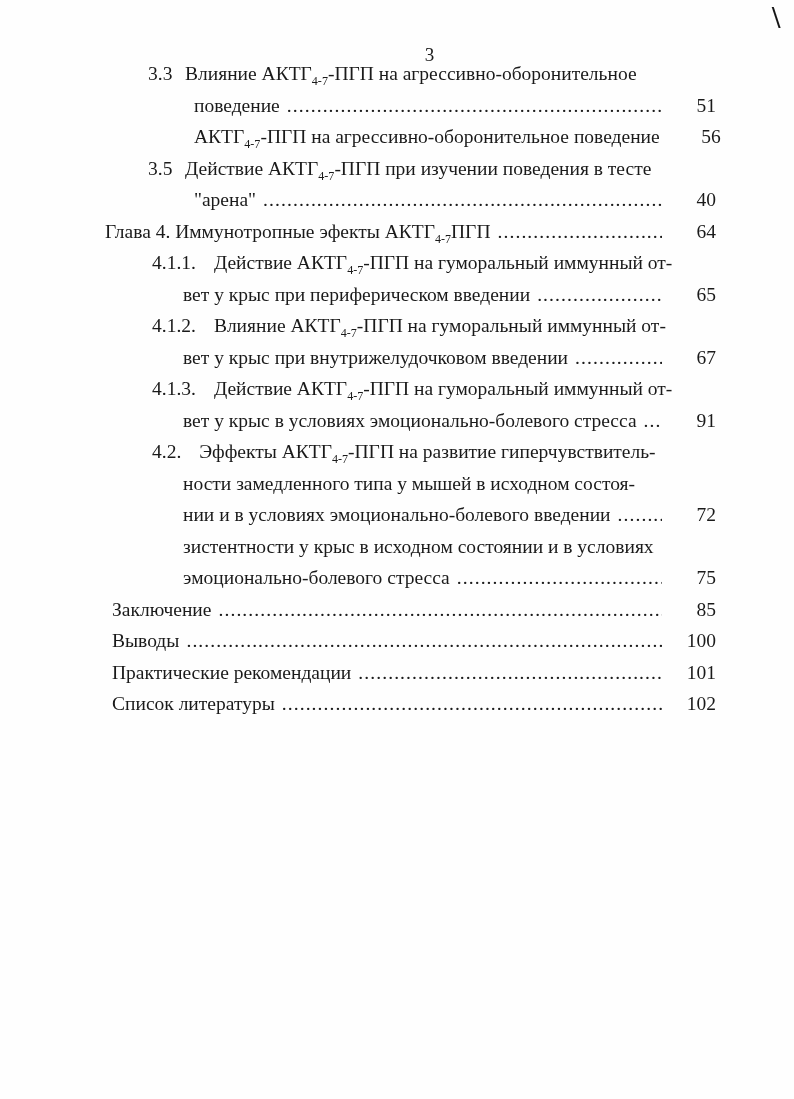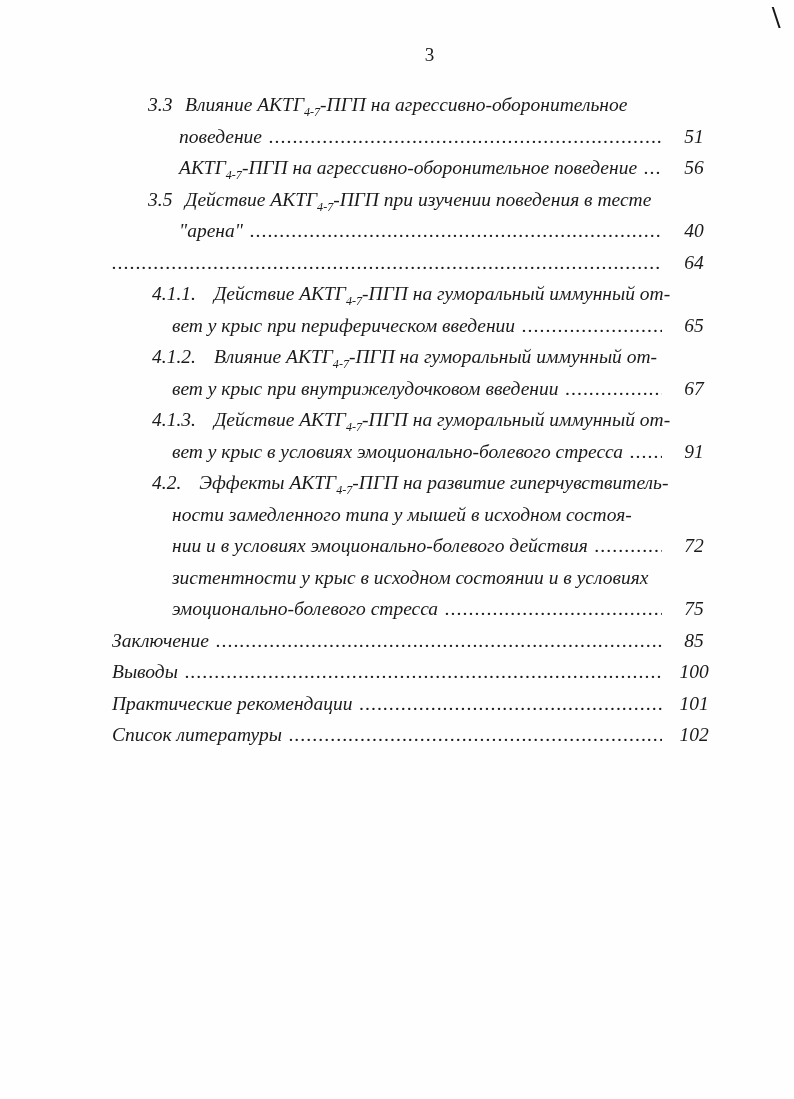--- a/index.html
+++ b/index.html
@@ -35,67 +35,66 @@
     position: absolute;
     top: 44px;
     left: 0;
     width: 860px; 
     text-align: center;
     font-size: 19px;
     letter-spacing: 1px;
   }
   .toc {
     position: absolute;
-    top: 89px;
+    top: 58px;
     left: 112px;
     width: 604px; 
-    font-style: italic;
   }
   .entry { display: block; }
   .line {
     display: flex;
     align-items: baseline;
     line-height: 31.5px;
     white-space: nowrap;
   }
   
   .chapter4 { margin-left: -7px; }         
   .sect     { margin-left: 36px; }         
   .sub      { margin-left: 40px; }         
   .sect .num {
     flex: 0 0 37px;
     width: 37px;
   }
   .sub .num {
     flex: 0 0 auto;
     margin-right: 18px;
   }
-  .sect .line.cont { margin-left: 31px; }
-  .sub  .line.cont { margin-left: 20px; }
+  .sect .line.cont { margin-left: 46px; }
+  .sub  .line.cont { margin-left: 31px; }
   .txt { flex: 0 0 auto; }
   sub {
     font-size: 0.62em;
     line-height: 0;
     letter-spacing: 0;
   }
   .leader {
     flex: 1 1 auto;
     overflow: hidden;
     white-space: nowrap;
     margin: 0 10px 0 7px;
     color: #1d1d1d;
   }
   .leader::after {
     content: "......................................................................................................................................................................................................";
     letter-spacing: 1.1px;
   }
   .pg {
     flex: 0 0 auto;
     min-width: 44px;
-    text-align: center;
+    text-align: right;
   }
 </style>
 </head>
 <body style="background: rgb(253, 253, 253); color: rgb(26, 26, 26);">
 
 <div class="page">
   <span class="corner-mark">\</span>
 
   <div class="page-header">3</div>
 
@@ -124,20 +123,21 @@
           <span class="txt">Действие АКТГ<sub>4-7</sub>-ПГП при изучении поведения в тесте</span>
         </div>
         <div class="line cont">
           <span class="txt">"арена"</span>
           <span class="leader"></span>
           <span class="pg">40</span>
         </div>
       </div>
       <div class="entry chapter4">
         <div class="line">
+          <span class="txt">Глава 4. Иммунотропные эфекты АКТГ<sub>4-7</sub>ПГП</span>
           <span class="leader"></span>
           <span class="pg">64</span>
         </div>
       </div>
       <div class="entry sub">
         <div class="line">
           <span class="num">4.1.1.</span>
           <span class="txt">Действие АКТГ<sub>4-7</sub>-ПГП на гуморальный иммунный от-</span>
         </div>
         <div class="line cont">
@@ -170,21 +170,21 @@
       </div>
       <div class="entry sub">
         <div class="line">
           <span class="num">4.2.</span>
           <span class="txt">Эффекты АКТГ<sub>4-7</sub>-ПГП на развитие гиперчувствитель-</span>
         </div>
         <div class="line cont">
           <span class="txt">ности замедленного типа у мышей в исходном состоя-</span>
         </div>
         <div class="line cont">
-          <span class="txt">нии и в условиях эмоционально-болевого действия</span>
+          <span class="txt">нии и в условиях эмоционально-болевого введении</span>
           <span class="leader"></span>
           <span class="pg">72</span>
         </div>
       </div>
       <div class="entry sub">
         <div class="line cont">
           <span class="txt">зистентности у крыс в исходном состоянии и в условиях</span>
         </div>
         <div class="line cont">
           <span class="txt">эмоционально-болевого стресса</span>

